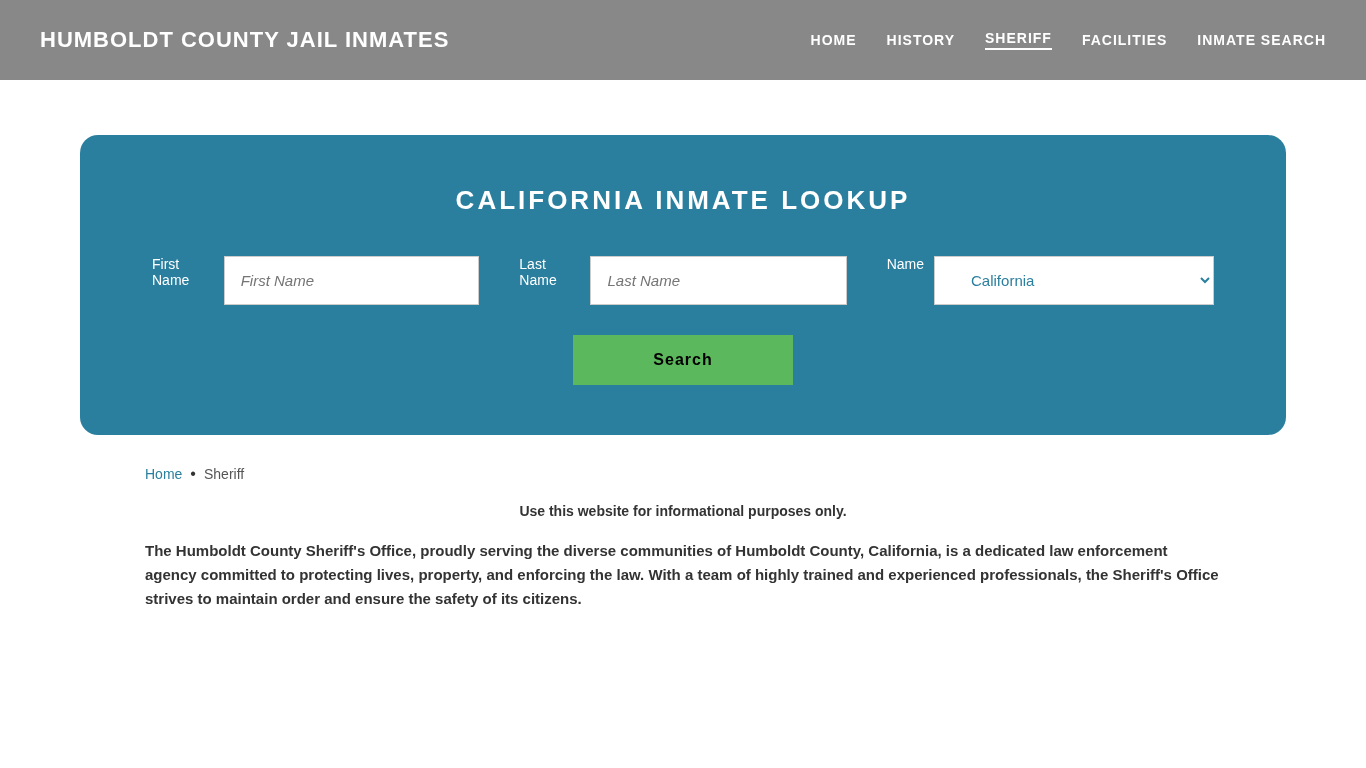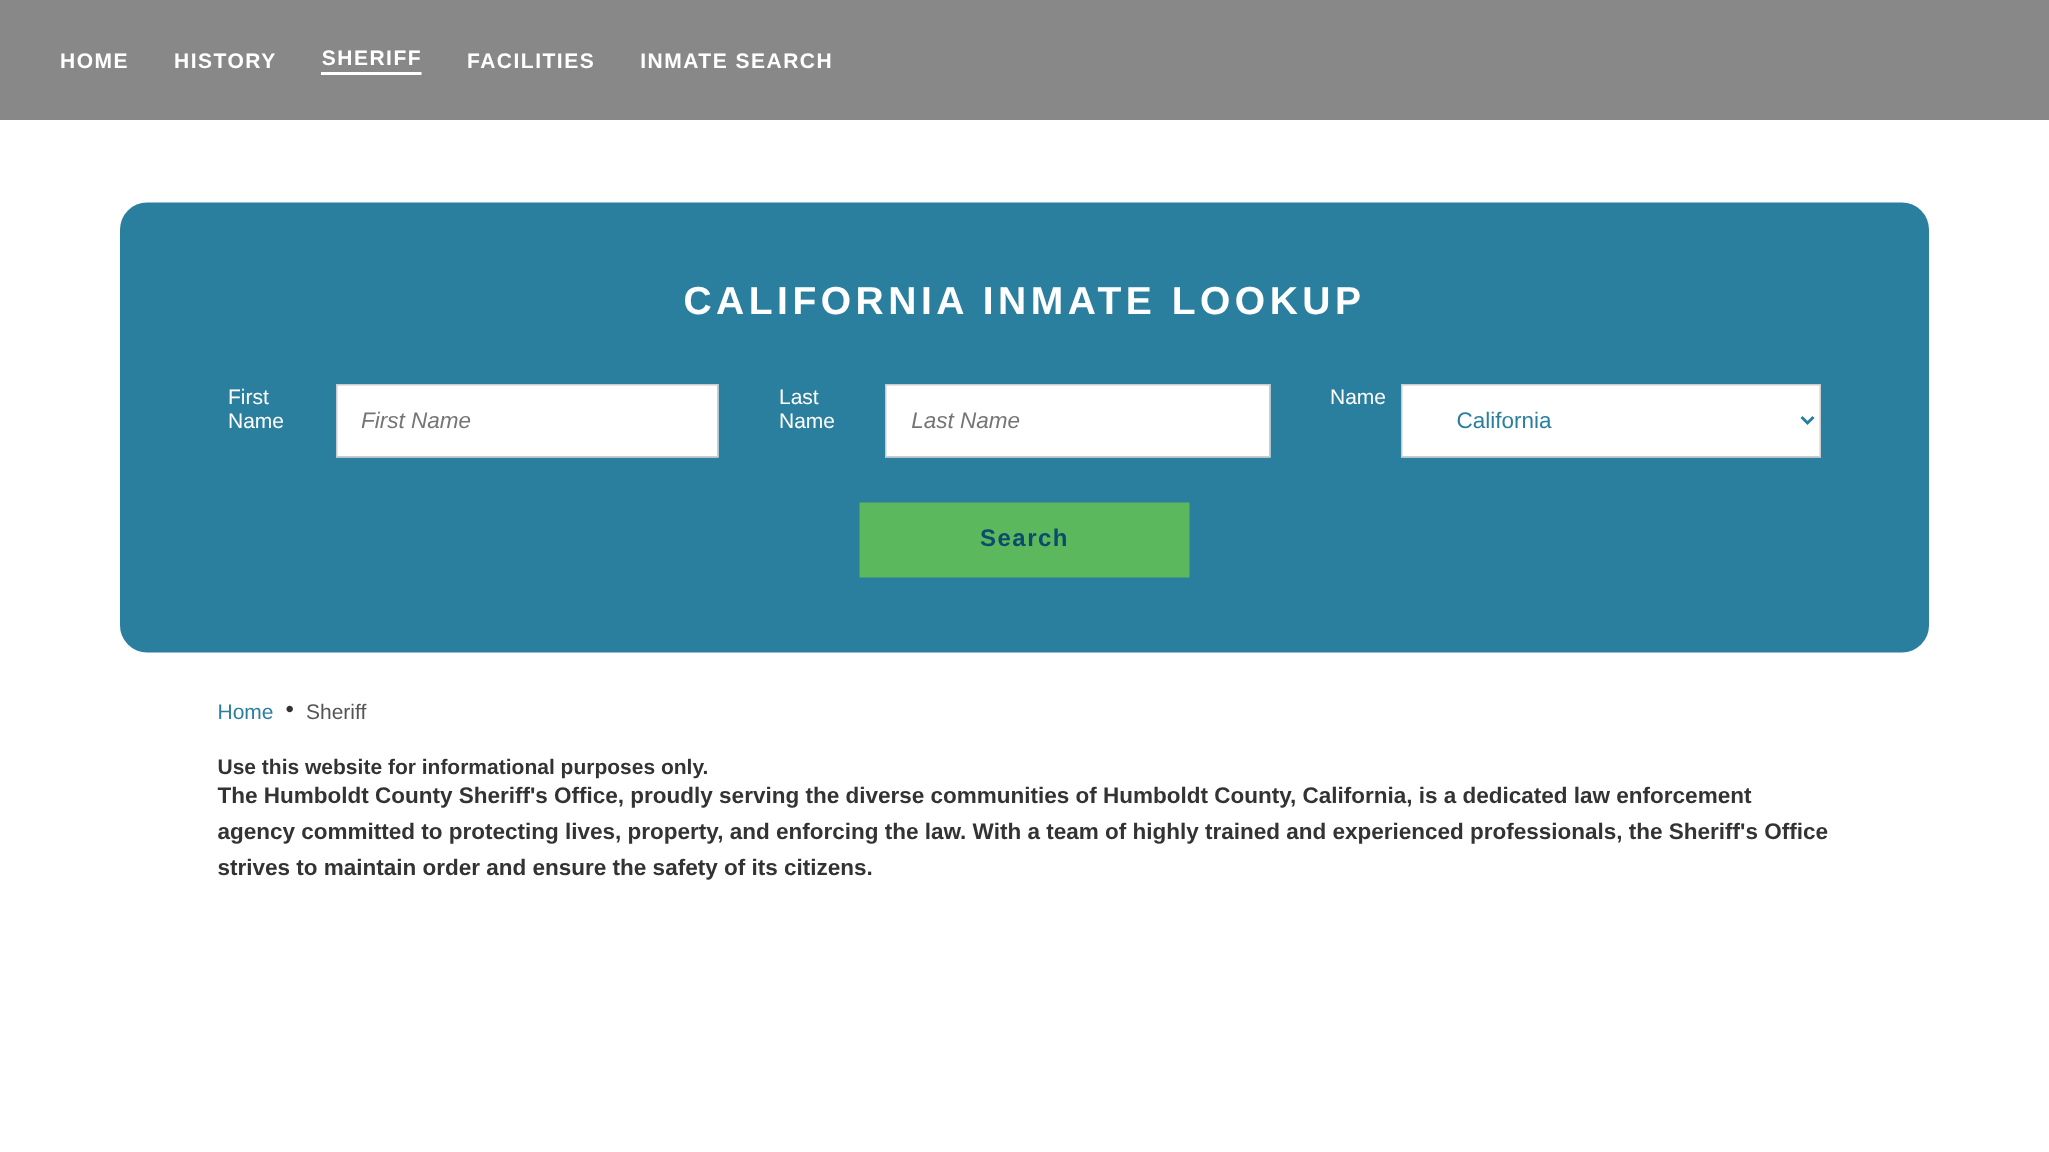--- a/index.html
+++ b/index.html
@@ -103,21 +103,21 @@
       width: 280px;
       font-family: Arial, sans-serif;
     }
     .field-group select {
       font-style: normal;
       color: #2b7f9e;
       padding-left: 32px;
     }
     .search-btn {
       background: #5cb85c;
-      color: #0c4a6e;
+      color: #000000;
       border: none;
       padding: 16px 80px;
       font-size: 16px;
       font-weight: 700;
       font-family: Arial, sans-serif;
       letter-spacing: 1px;
       cursor: pointer;
       text-transform: capitalize;
     }
 
@@ -156,20 +156,22 @@
       margin-bottom: 16px;
       margin-top: 20px;
     }
 
     
     .info-notice {
       font-family: Arial, sans-serif;
       font-size: 14px;
       font-weight: 700;
       color: #333;
+      margin-bottom: 20px;
+      text-align: center;
     }
 
     
     .body-text {
       font-family: Arial, sans-serif;
       font-size: 15px;
       font-weight: 700;
       color: #333;
       line-height: 1.6;
       max-width: 1080px;
@@ -178,20 +180,21 @@
     
     .top-spacer {
       height: 55px;
       background: #fff;
     }
   </style>
 </head>
 <body>
 
 <header>
+  <span class="site-title">HUMBOLDT COUNTY JAIL INMATES</span>
   <nav>
     <a href="#">HOME</a>
     <a href="#">HISTORY</a>
     <a href="#" class="active">SHERIFF</a>
     <a href="#">FACILITIES</a>
     <a href="#">INMATE SEARCH</a>
   </nav>
 </header>
 
 <div class="top-spacer"></div>

